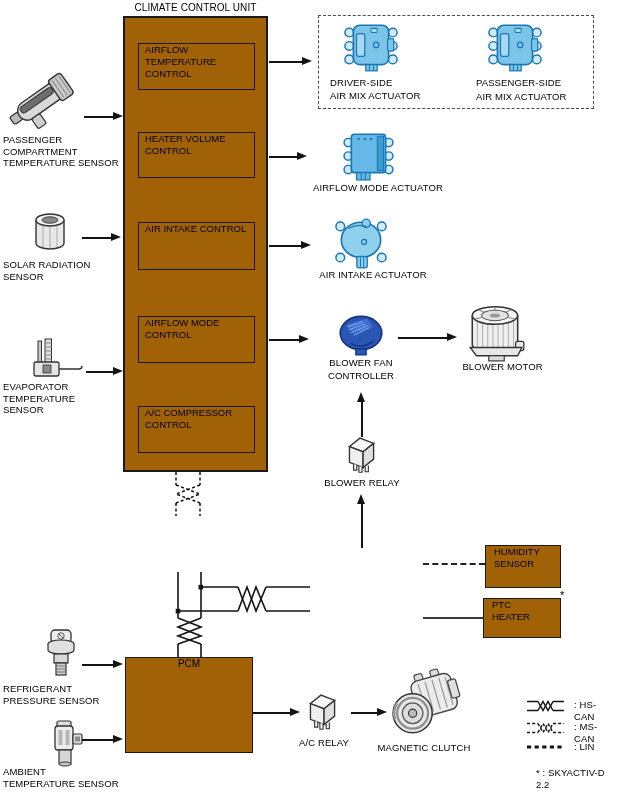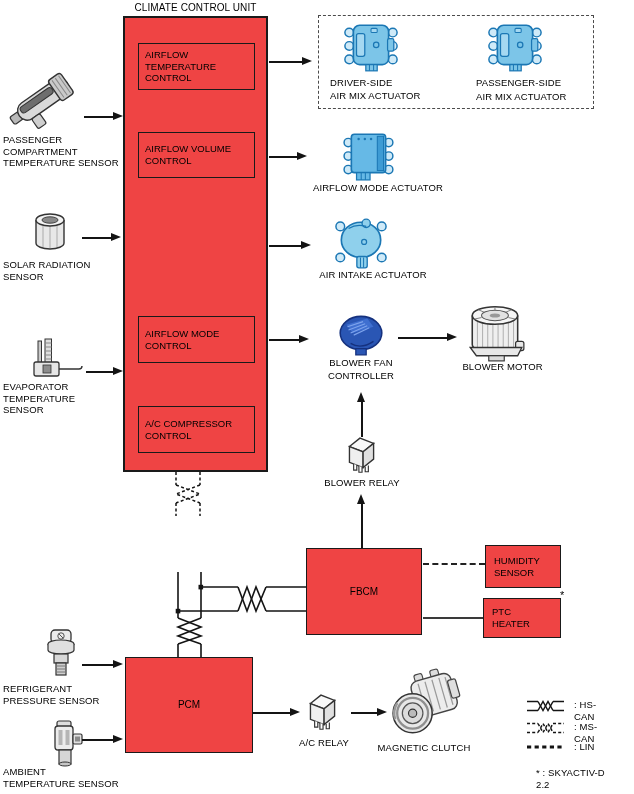--- a/index.html
+++ b/index.html
@@ -1,19 +1,19 @@
 <!DOCTYPE html>
 <html><head>
 <meta charset="utf-8">
 <style>
   *{box-sizing:border-box;margin:0;padding:0}
   html,body{background:#fff}
   body{font-family:"Liberation Sans","DejaVu Sans",sans-serif;color:#000}
   .stage{position:relative;width:612px;height:794px;background:#ffffff;overflow:hidden}
-  .box{position:absolute;border:1.5px solid #1a1a1a;background:#ef4444;display:flex;align-items:center}
+  .box{position:absolute;border:1.5px solid #1a1a1a;background:#a16207;display:flex;}
   .box.thick{border-width:2px}
   .box.center{justify-content:center}
   .box span{font-size:9.5px;line-height:11.8px;white-space:pre-line}
   .box.center span{font-size:10px}
   .mtext{padding-left:6px}
   .pl8{padding-left:8px}
   .pl15{padding-left:15px}
   .lbl{position:absolute;font-size:9.5px;line-height:11.5px;white-space:pre-line;letter-spacing:.1px}
   .ctr{text-align:center}
   .hl{position:absolute;height:1.7px;background:#141414}
@@ -34,22 +34,25 @@
 
   <div class="lbl ctr" style="left:123px;top:2px;width:145px;font-size:10px">CLIMATE CONTROL UNIT</div>
 
   <div class="box thick" style="left:123px;top:16px;width:145px;height:456px"></div>
   <div class="box" style="left:138px;top:43px;width:117px;height:47px">
       <span class="mtext">AIRFLOW
 TEMPERATURE
 CONTROL</span>
     </div>
   <div class="box" style="left:138px;top:132px;width:117px;height:46px">
-      <span class="mtext">AIRFLOW VOLUME
+      <span class="mtext">HEATER VOLUME
 CONTROL</span>
+    </div>
+  <div class="box" style="left:138px;top:222px;width:117px;height:48px">
+      <span class="mtext">AIR INTAKE CONTROL</span>
     </div>
   <div class="box" style="left:138px;top:316px;width:117px;height:47px">
       <span class="mtext">AIRFLOW MODE
 CONTROL</span>
     </div>
   <div class="box" style="left:138px;top:406px;width:117px;height:47px">
       <span class="mtext">A/C COMPRESSOR
 CONTROL</span>
     </div>
 
@@ -304,23 +307,20 @@
       <path d="M8,48 L31,57 L8,66 L31,74"></path>
       <path d="M31,48 L8,57 L31,66 L8,74"></path>
       <path d="M31,17 H68 M96,17 H140 M8,41 H68 M96,41 H140"></path>
       <path d="M68,17 L77,41 L86,17 L96,41"></path>
       <path d="M68,41 L77,17 L86,41 L96,17"></path>
     </g>
     <rect x="28.5" y="14.8" width="4.6" height="4.6" fill="#141414"></rect>
     <rect x="5.7" y="38.8" width="4.6" height="4.6" fill="#141414"></rect>
   </svg>
 
-  <div class="box center" style="left:306px;top:548px;width:116px;height:87px">
-      <span>FBCM</span>
-    </div>
 
   <div class="dashline" style="left:423px;top:563px;width:62px"></div>
   <div class="box" style="left:485px;top:545px;width:76px;height:43px">
       <span class="pl8">HUMIDITY
 SENSOR</span>
     </div>
 
   <div class="hl grayline" style="left:423px;top:617px;width:60px"></div>
   <div class="box" style="left:483px;top:598px;width:78px;height:40px">
       <span class="pl8">PTC

